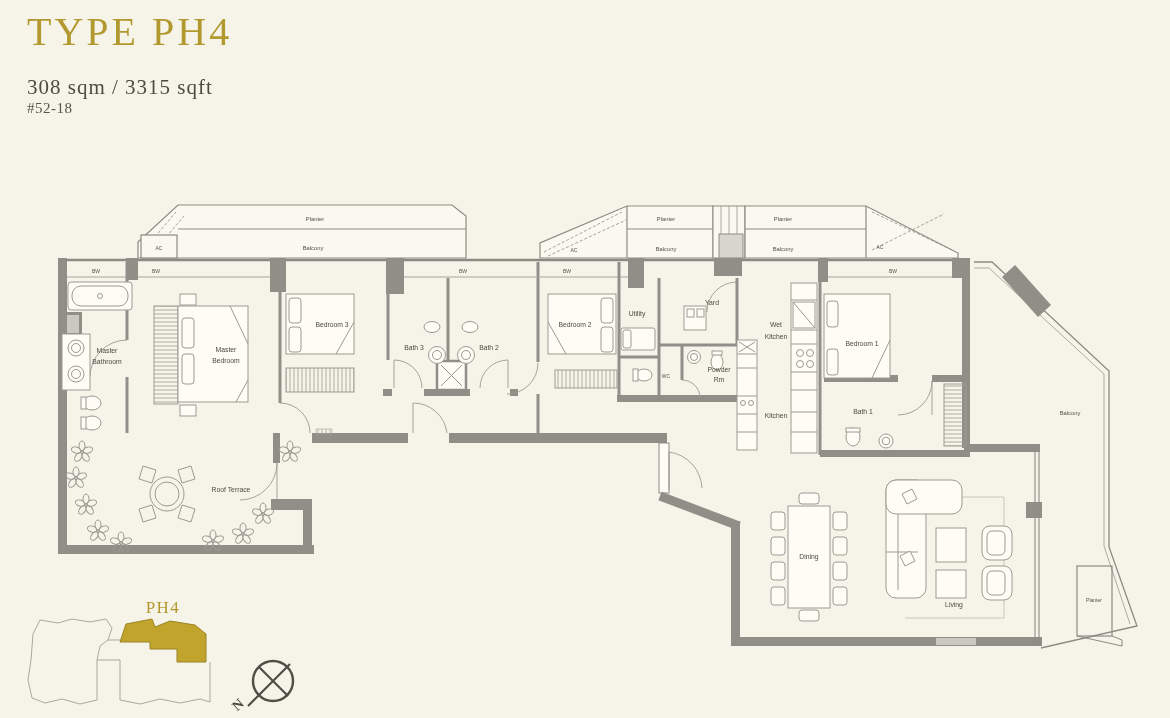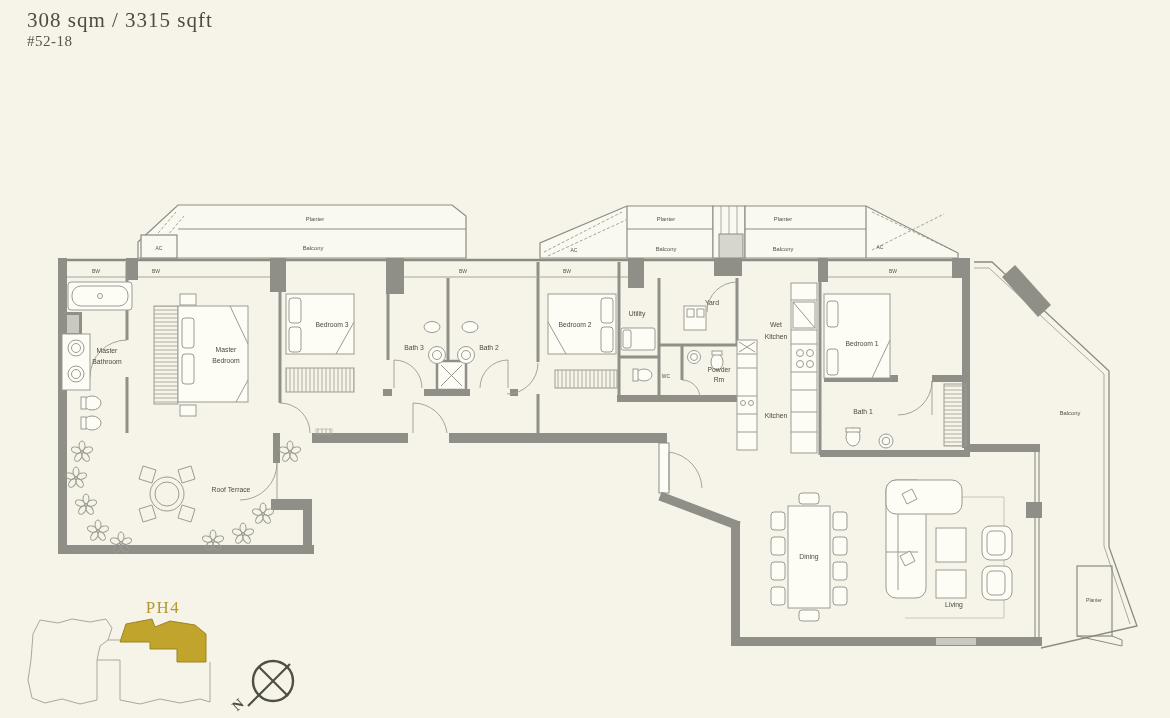--- a/index.html
+++ b/index.html
@@ -11,21 +11,21 @@
     font-family:"Liberation Sans",sans-serif;
   }
   .hdr{position:absolute;left:27px;top:8px;}
   .hdr .title{
     font-family:"Liberation Serif",serif;
     font-size:40px;letter-spacing:3px;
     color:#b2992f;font-weight:400;
   }
   .hdr .area{
     font-family:"Liberation Serif",serif;
-    font-size:21px;color:#4d4c40;margin-top:0;letter-spacing:1px;
+    font-size:21px;color:#4d4c40;margin-top:20px;letter-spacing:1px;
   }
   .hdr .unit{
     font-family:"Liberation Serif",serif;
     font-size:15px;color:#56554a;letter-spacing:0.5px;
   }
   svg{position:absolute;left:0;top:0;}
   svg text{
     font-family:"Liberation Sans",sans-serif;
     fill:#4b4b43;
   }
@@ -34,20 +34,21 @@
   .pb{font-size:5.8px;text-anchor:middle;fill:#52524a;}
   .kp{font-family:"Liberation Serif",serif;font-size:17px;letter-spacing:1.5px;fill:#b2992f;text-anchor:middle;}
   .nth{font-family:"Liberation Serif",serif;font-size:14px;font-weight:bold;fill:#4b4b43;text-anchor:middle;}
 </style>
 </head>
 <body>
 
 <div class="page">
 
   <div class="hdr">
+    <div class="title">TYPE PH4</div>
     <div class="area">308 sqm / 3315 sqft</div>
     <div class="unit">#52-18</div>
   </div>
 
   <svg width="1170" height="718" viewBox="0 0 1170 718">
     <defs>
       <pattern id="hatchH" width="8" height="4" patternUnits="userSpaceOnUse">
         <path d="M0,2 H8" stroke="#9a9a92" stroke-width="0.8"></path>
       </pattern>
       <pattern id="hatchV" width="4" height="8" patternUnits="userSpaceOnUse">

